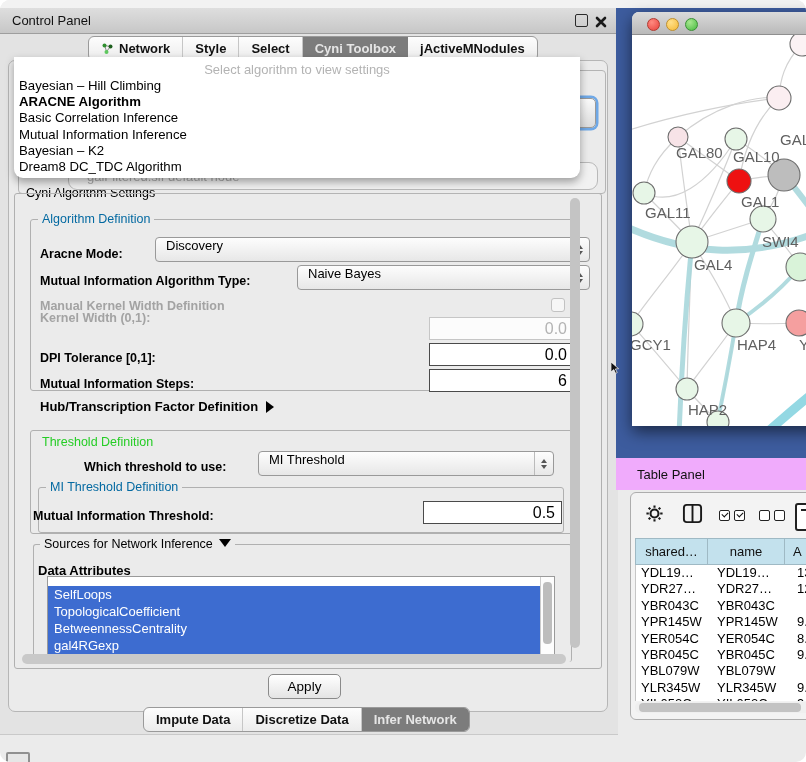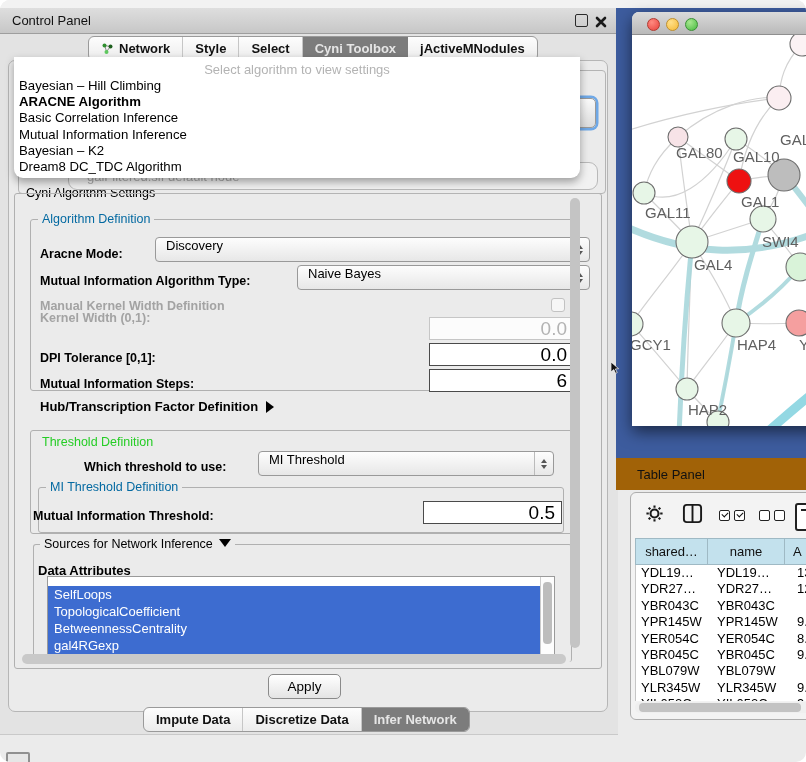--- a/index.html
+++ b/index.html
@@ -62,21 +62,21 @@
   .combo{position:absolute;border:1px solid #999;border-radius:4px;
       background:linear-gradient(#fdfdfd,#e7e7e7);display:flex;align-items:flex-start;margin-left:21px;}
   .combo .ctext{flex:1;padding-left:10px;font-size:13px;color:#000;white-space:nowrap;overflow:hidden;}
   .combo .carr{width:18px;align-self:stretch;border-left:1px solid #bbb;display:flex;flex-direction:column;
       align-items:center;justify-content:center;gap:2px;}
   .combo .up{width:0;height:0;border-left:3.5px solid transparent;border-right:3.5px solid transparent;border-bottom:4.5px solid #555;}
   .combo .dn{width:0;height:0;border-left:3.5px solid transparent;border-right:3.5px solid transparent;border-top:4.5px solid #555;}
 
   
   .tfield{position:absolute;background:#fff;border:1px solid #4a4a4a;display:flex;align-items:center;
-      justify-content:flex-end;font-size:19px;padding-right:6px;}
+      justify-content:flex-end;font-size:16px;padding-right:6px;}
   .tfield.dis{border-color:#c6c6c6;color:#b3b3b3;background:#fcfcfc;}
 
   .checkbox{position:absolute;width:12px;height:12px;border:1px solid #c2c2c2;border-radius:3px;background:#f6f6f6;}
 
   .tri-right{display:inline-block;width:0;height:0;border-top:6px solid transparent;border-bottom:6px solid transparent;
       border-left:8px solid #000;margin-left:8px;vertical-align:-2px;}
   .tri-down{display:inline-block;width:0;height:0;border-left:6px solid transparent;border-right:6px solid transparent;
       border-top:8px solid #000;margin-left:6px;vertical-align:1px;}
 
   
@@ -105,21 +105,21 @@
   .net-titlebar{position:absolute;left:0;top:0;width:100%;height:22px;border-radius:7px 7px 0 0;
       background:linear-gradient(#dadada,#b9b9b9);border-bottom:1px solid #8f8f8f;}
   .tl{position:absolute;top:5.5px;width:11px;height:11px;border-radius:50%;}
   .tl.red{left:15px;background:radial-gradient(circle at 35% 30%,#ff8a80,#e8413c);border:1px solid #b03a30;}
   .tl.yellow{left:34px;background:radial-gradient(circle at 35% 30%,#ffe08a,#f5b935);border:1px solid #c08f2c;}
   .tl.green{left:53px;background:radial-gradient(circle at 35% 30%,#a8e890,#47ba40);border:1px solid #3a8f35;}
   .net-canvas{position:absolute;left:0;top:23px;width:100%;height:391px;background:#fff;overflow:hidden;}
   .netlabel{font-size:15px;fill:#606060;font-family:"Liberation Sans",sans-serif;}
 
   
-  .tp-strip{left:616px;top:458px;width:190px;height:32px;background:#a16207;display:flex;align-items:center;}
+  .tp-strip{left:616px;top:458px;width:190px;height:32px;background:#f0abfc;display:flex;align-items:center;}
   .tp-strip span{padding-left:21px;font-size:13px;color:#111;}
   .tp-panel{left:630px;top:492px;width:184px;height:226px;background:#f3f3f3;border:1px solid #adadad;border-radius:6px;}
   .tp-toolbar{position:absolute;left:0;top:0;width:100%;height:44px;display:flex;align-items:center;}
   .ticon{margin-left:14px;}
   .cbpair{display:flex;gap:4px;}
   .cb{width:9px;height:9px;border:1.5px solid #222;border-radius:2px;position:relative;background:#fff;}
   .cb.checked::after{content:"";position:absolute;left:1.5px;top:1px;width:5px;height:3px;
       border-left:1.8px solid #111;border-bottom:1.8px solid #111;transform:rotate(-45deg);}
   .part-icon{position:absolute;left:164px;top:10px;width:24px;height:24px;border:2px solid #222;border-radius:3px;background:#fff;}
   .part-icon::after{content:"";position:absolute;left:4px;top:4px;width:20px;height:2px;background:#222;}

